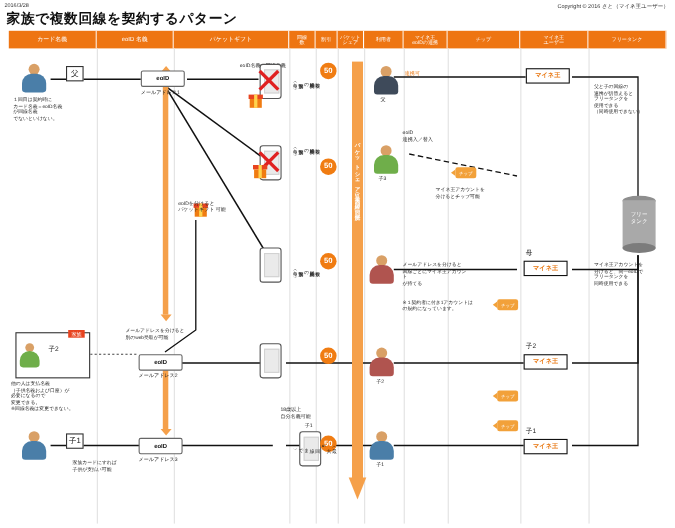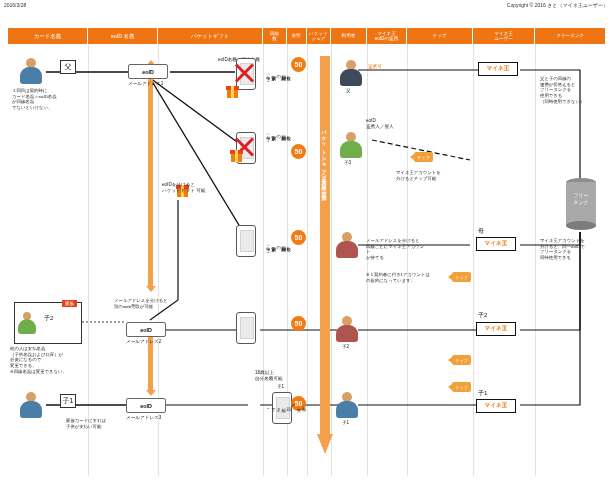--- a/index.html
+++ b/index.html
@@ -101,20 +101,21 @@
   
   svg.links{position:absolute;left:0;top:0;width:614px;height:480px;pointer-events:none;}
 </style>
 </head>
 <body>
 
 <div class="page">
 
   <div class="meta-left">2016/3/28</div>
   <div class="meta-right">Copyright © 2016 さと（マイネ王ユーザー）</div>
+  <div class="title">家族で複数回線を契約するパターン</div>
 
   <div class="headrow">
     <div class="hcell" style="left:0px;width:80px;">カード名義</div>
     <div class="hcell" style="left:80px;width:70px;">eoID 名義</div>
     <div class="hcell" style="left:150px;width:105px;">パケットギフト</div>
     <div class="hcell sub" style="left:255px;width:24px;white-space:pre-line;">回線
 数</div>
     <div class="hcell sub" style="left:279px;width:20px;">割引</div>
     <div class="hcell sub" style="left:299px;width:24px;white-space:pre-line;">パケット
 シェア</div>

